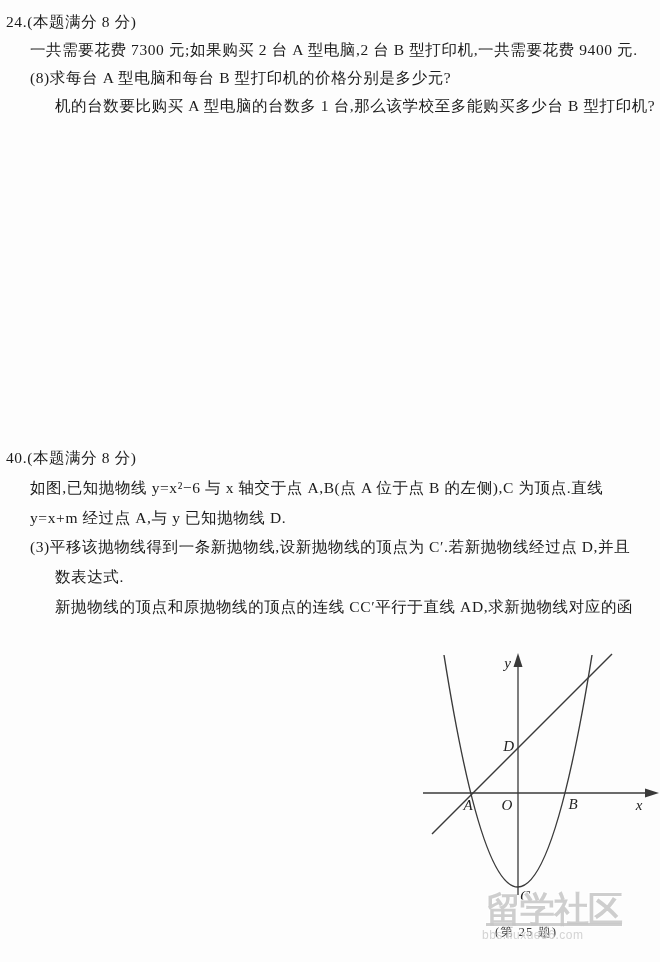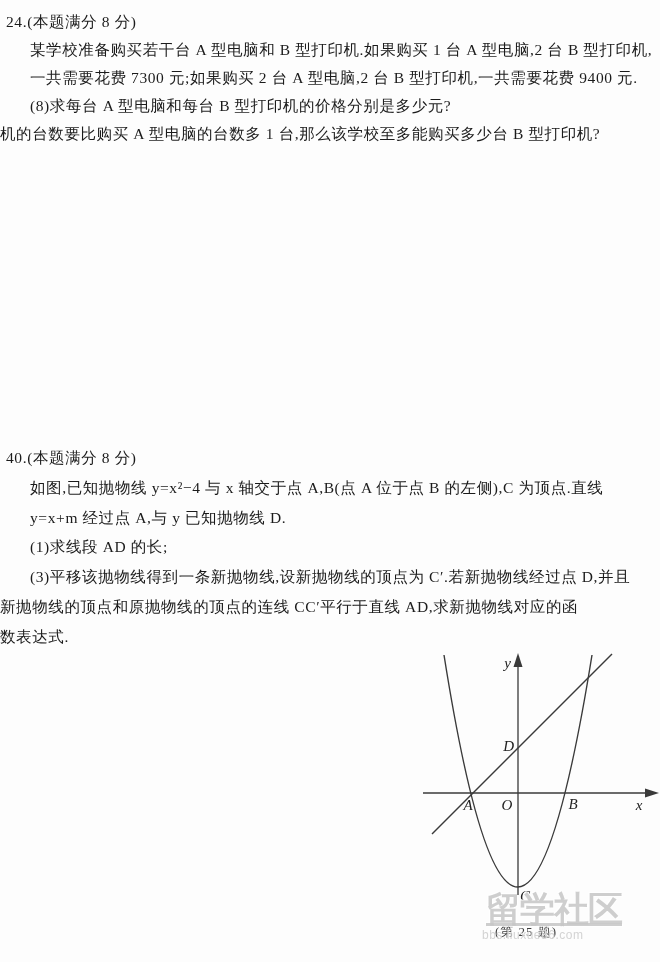--- a/index.html
+++ b/index.html
@@ -22,21 +22,21 @@
   .tline {
     white-space: nowrap;
     font-size: 15.5px;
     letter-spacing: 0.6px;
     line-height: 28px;
     height: 28px;
   }
   .problem-25 .tline { line-height: 29.8px; height: 29.8px; }
   .ind-num  { padding-left: 6px; }
   .ind-body { padding-left: 30px; }
-  .ind-cont { }
+  .ind-cont { padding-left: 55px; }
   
   .figure {
     position: absolute;
     left: 415px;
     top: 640px;
     width: 245px;
     height: 300px;
   }
   .figure svg { display: block; }
   .axis, .curve {
@@ -96,34 +96,32 @@
     letter-spacing: 0.5px;
   }
 </style>
 </head>
 <body>
 
 <div class="page">
 
   <section class="problem problem-24">
     <div class="tline ind-num">24.(本题满分 8 分)</div>
-    <div class="tline ind-body">某学校准备购买若干台 A 型电脑和 B 型打印机.如果购买 1 台 A 型电脑,2 台 B 型打印机,</div>
     <div class="tline ind-body">一共需要花费 7300 元;如果购买 2 台 A 型电脑,2 台 B 型打印机,一共需要花费 9400 元.</div>
     <div class="tline ind-body">(8)求每台 A 型电脑和每台 B 型打印机的价格分别是多少元?</div>
     <div class="tline ind-cont">机的台数要比购买 A 型电脑的台数多 1 台,那么该学校至多能购买多少台 B 型打印机?</div>
   </section>
 
   <section class="problem problem-25">
     <div class="tline ind-num">40.(本题满分 8 分)</div>
-    <div class="tline ind-body">如图,已知抛物线 y=x²−4 与 x 轴交于点 A,B(点 A 位于点 B 的左侧),C 为顶点.直线</div>
+    <div class="tline ind-body">如图,已知抛物线 y=x²−6 与 x 轴交于点 A,B(点 A 位于点 B 的左侧),C 为顶点.直线</div>
     <div class="tline ind-body">y=x+m 经过点 A,与 y 已知抛物线 D.</div>
-    <div class="tline ind-body">(1)求线段 AD 的长;</div>
     <div class="tline ind-body">(3)平移该抛物线得到一条新抛物线,设新抛物线的顶点为 C′.若新抛物线经过点 D,并且</div>
+    <div class="tline ind-cont">数表达式.</div>
     <div class="tline ind-cont">新抛物线的顶点和原抛物线的顶点的连线 CC′平行于直线 AD,求新抛物线对应的函</div>
-    <div class="tline ind-cont">数表达式.</div>
   </section>
 
   <figure class="figure">
     <svg width="245" height="280" viewBox="0 0 245 280">
 
       <line class="axis" x1="8" y1="153" x2="236" y2="153"></line>
       <polygon class="arrowhead" points="230,148.5 244,153 230,157.5"></polygon>
 
       <line class="axis" x1="103" y1="255" x2="103" y2="20"></line>
       <polygon class="arrowhead" points="98.5,27 103,13 107.5,27"></polygon>

